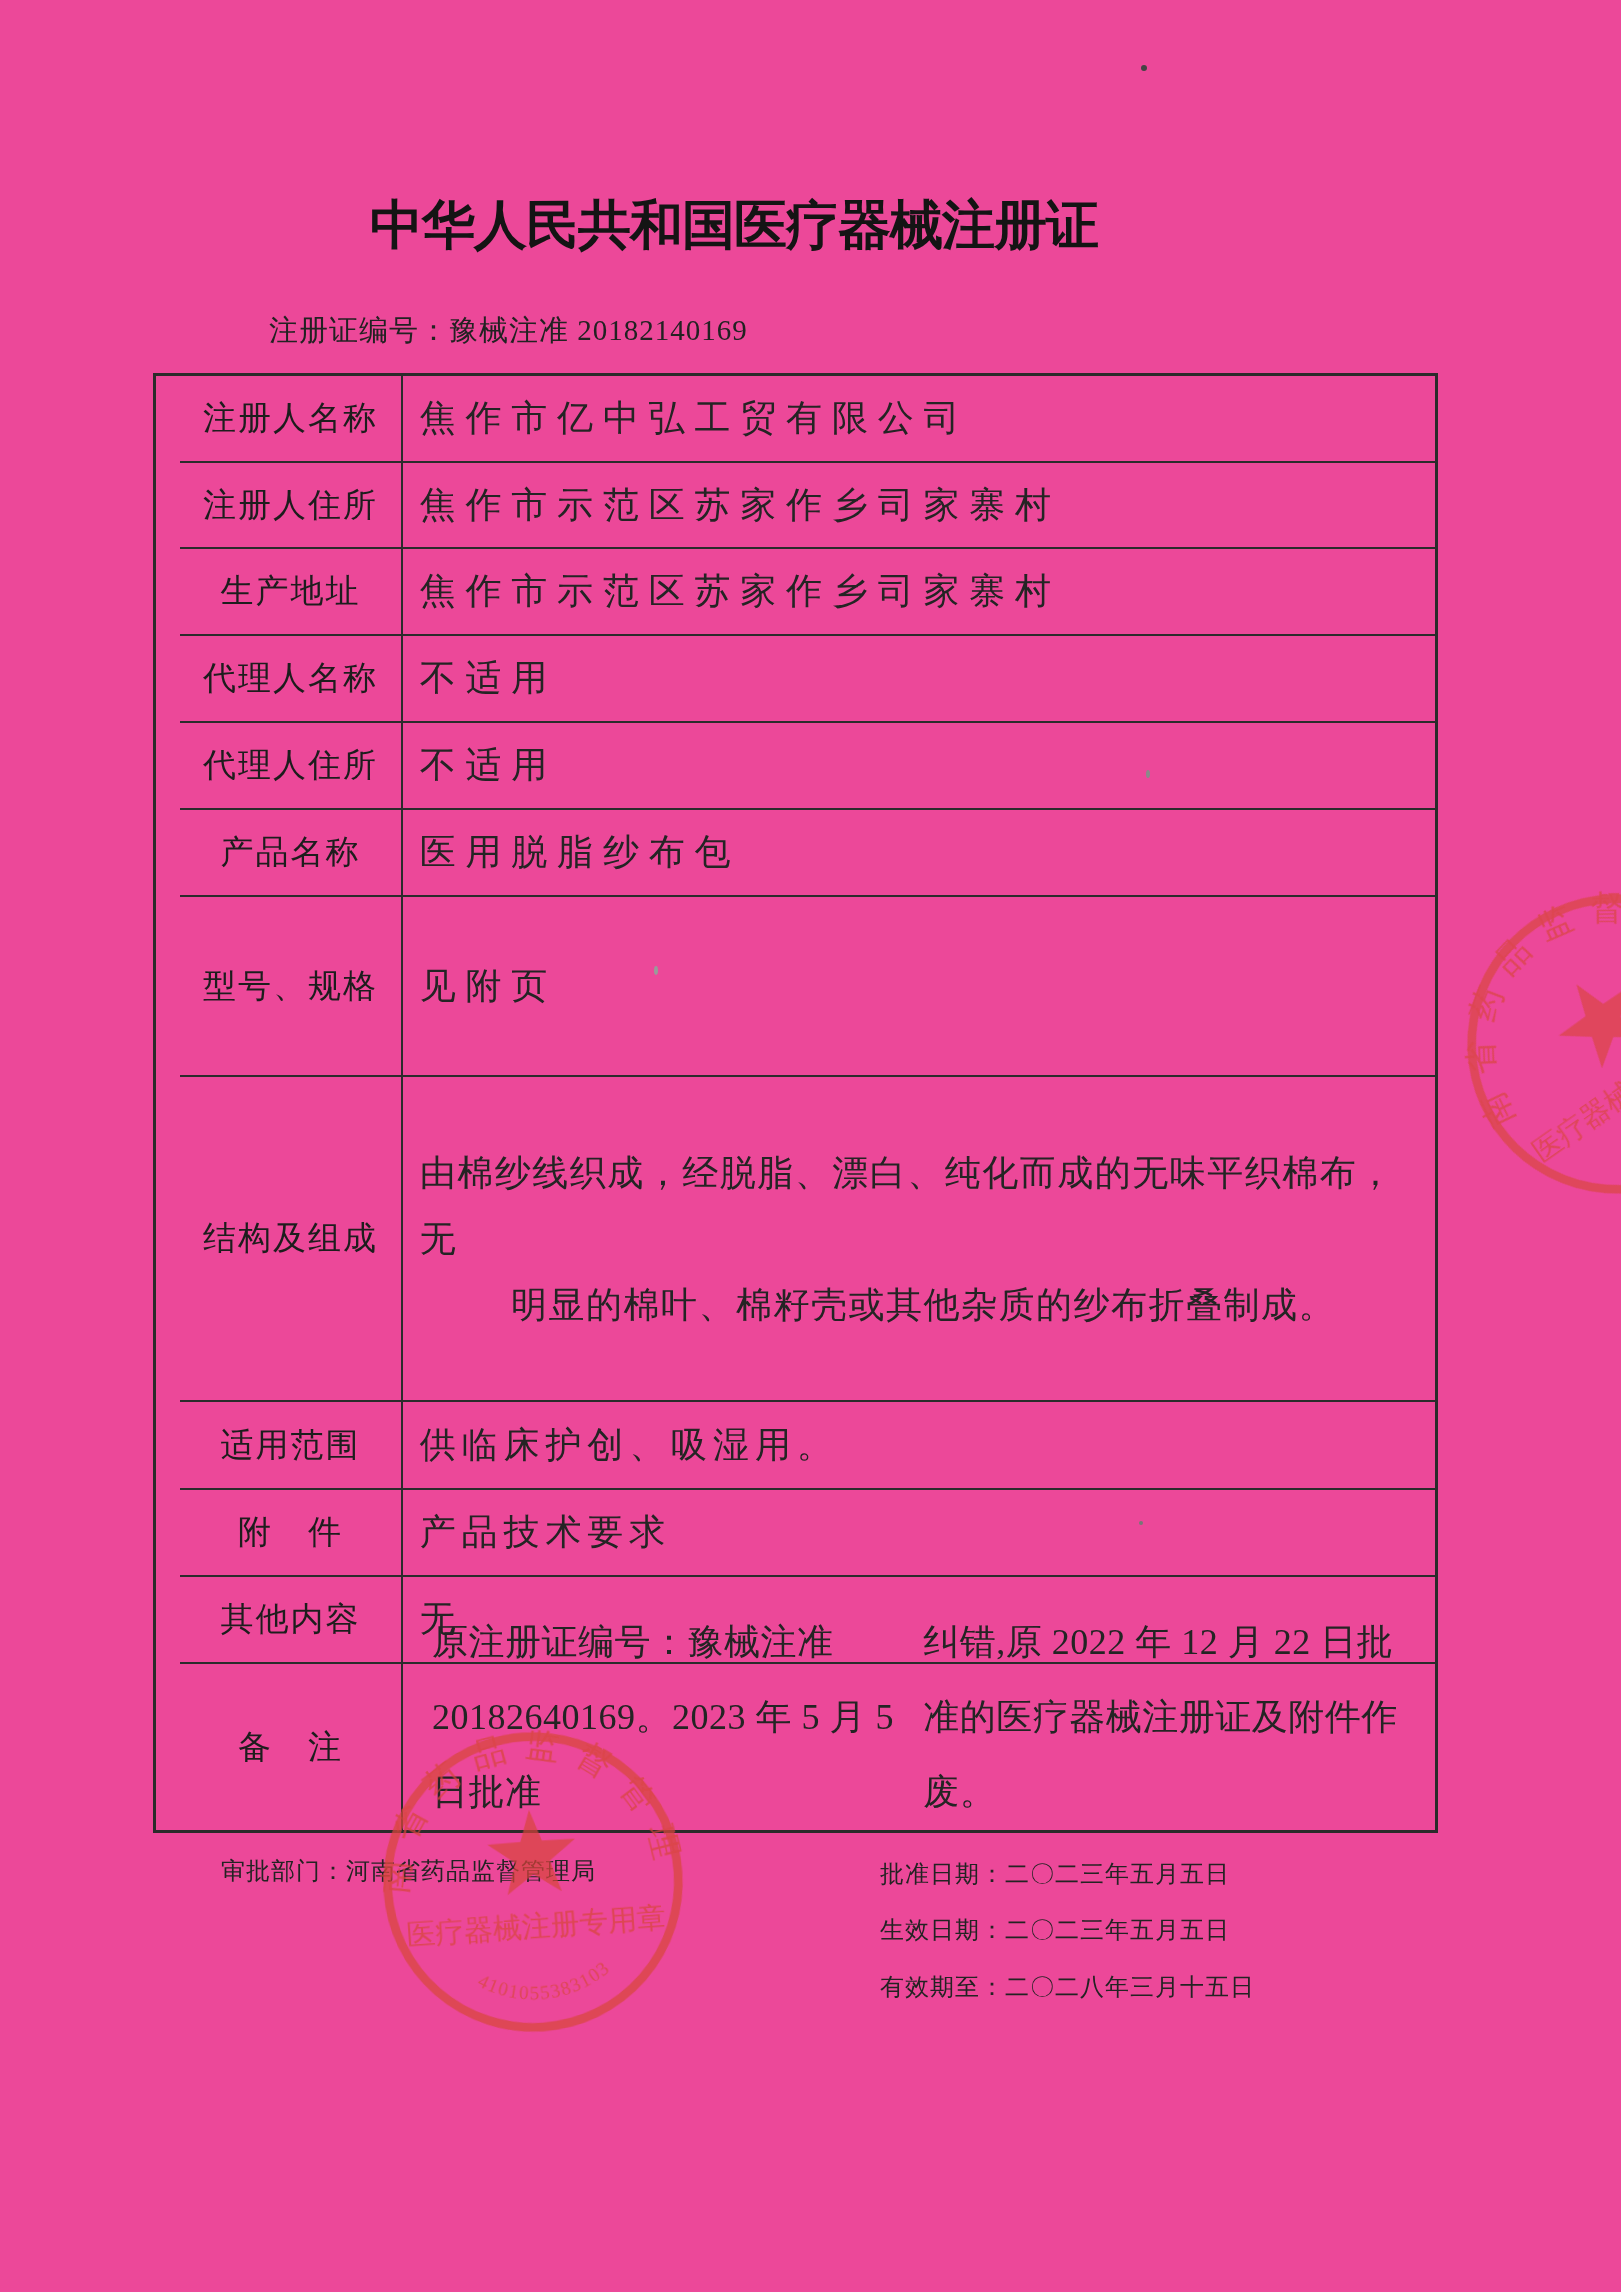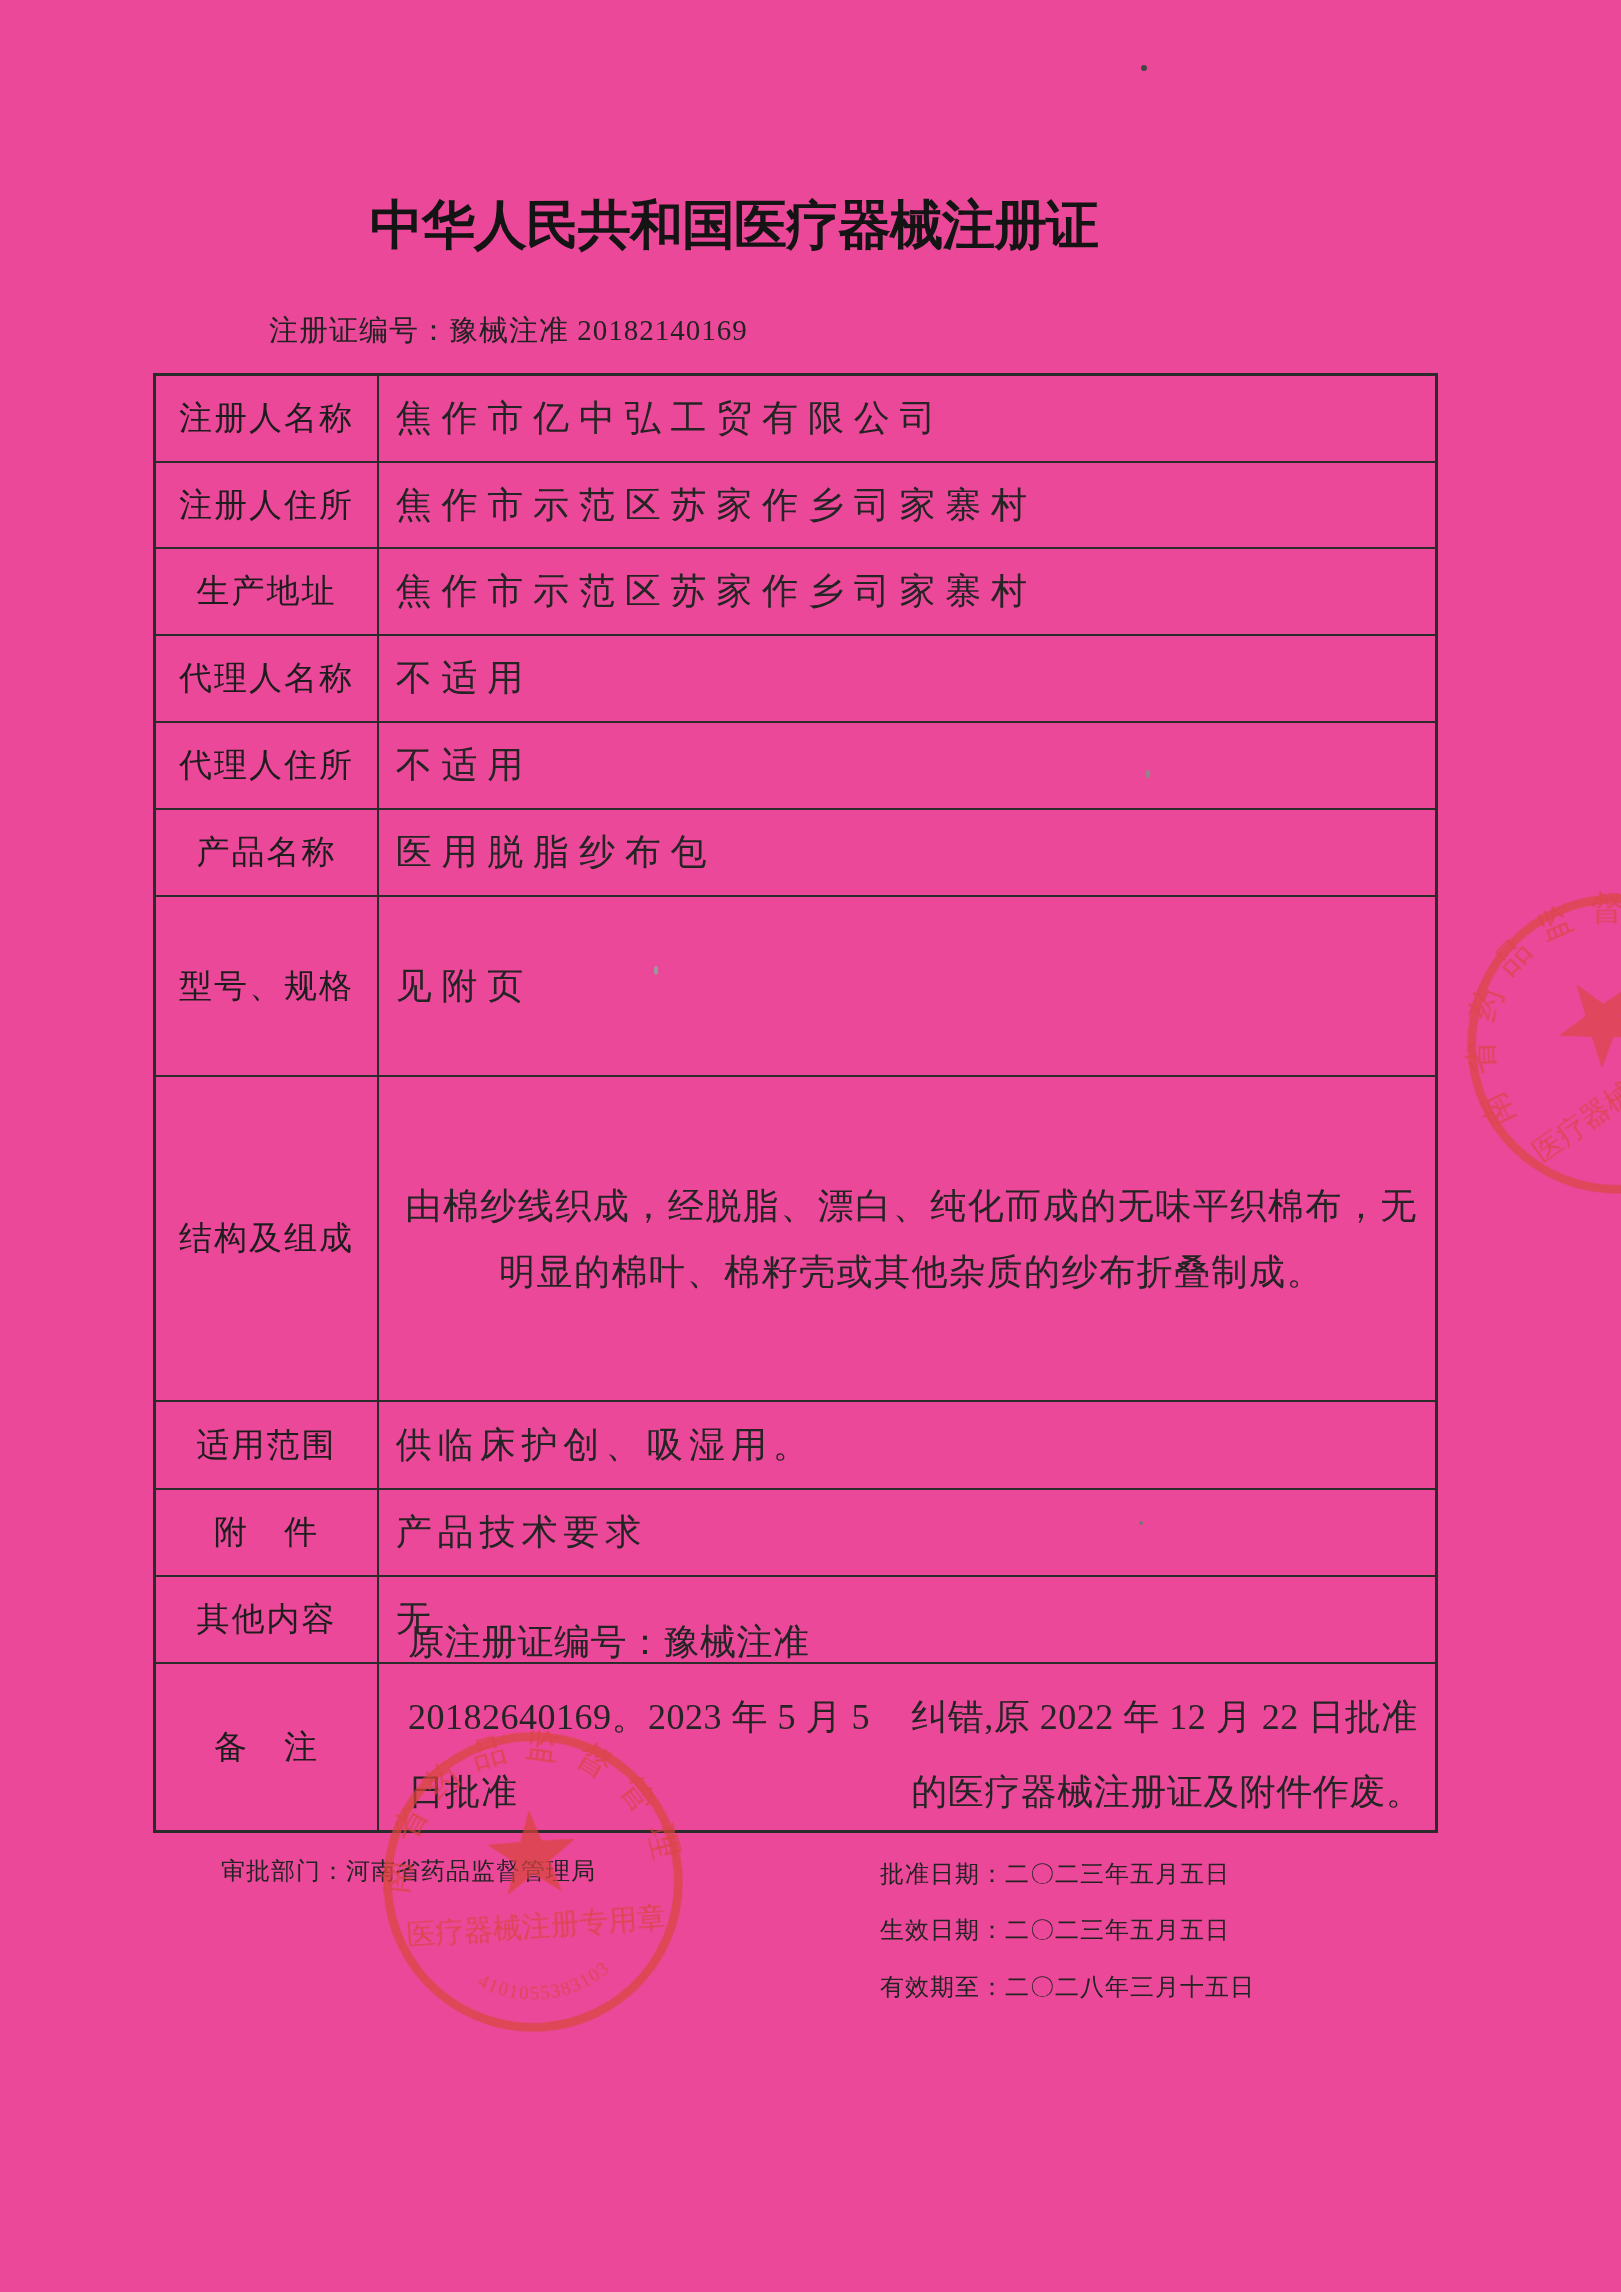--- a/index.html
+++ b/index.html
@@ -18,21 +18,21 @@
     font-size:53px;font-weight:700;letter-spacing:-1px;
     color:#141414;white-space:nowrap;
   }
   .reg-line{
     position:absolute;left:269px;top:311px;
     font-size:29px;letter-spacing:1px;color:#222;white-space:nowrap;
   }
   
   .cert-table{
     position:absolute;left:153px;top:373px;width:1285px;
-    border:3.9px solid #2b2b2b;box-sizing:border-box;background:transparent;
+    border:3.9px solid #2b2b2b;box-sizing:border-box;background:transparent;padding-left:24px;
   }
   .row{display:flex;border-bottom:2.9px solid #2b2b2b;box-sizing:border-box;}
   .row:last-child{border-bottom:none;}
   .lbl{
     width:223px;flex:0 0 223px;border-right:2.9px solid #2b2b2b;box-sizing:border-box;
     display:flex;align-items:center;justify-content:center;
     font-size:33px;letter-spacing:2px;color:#1d1d1d;text-align:center;
   }
   .val{
     flex:1;display:flex;align-items:center;

